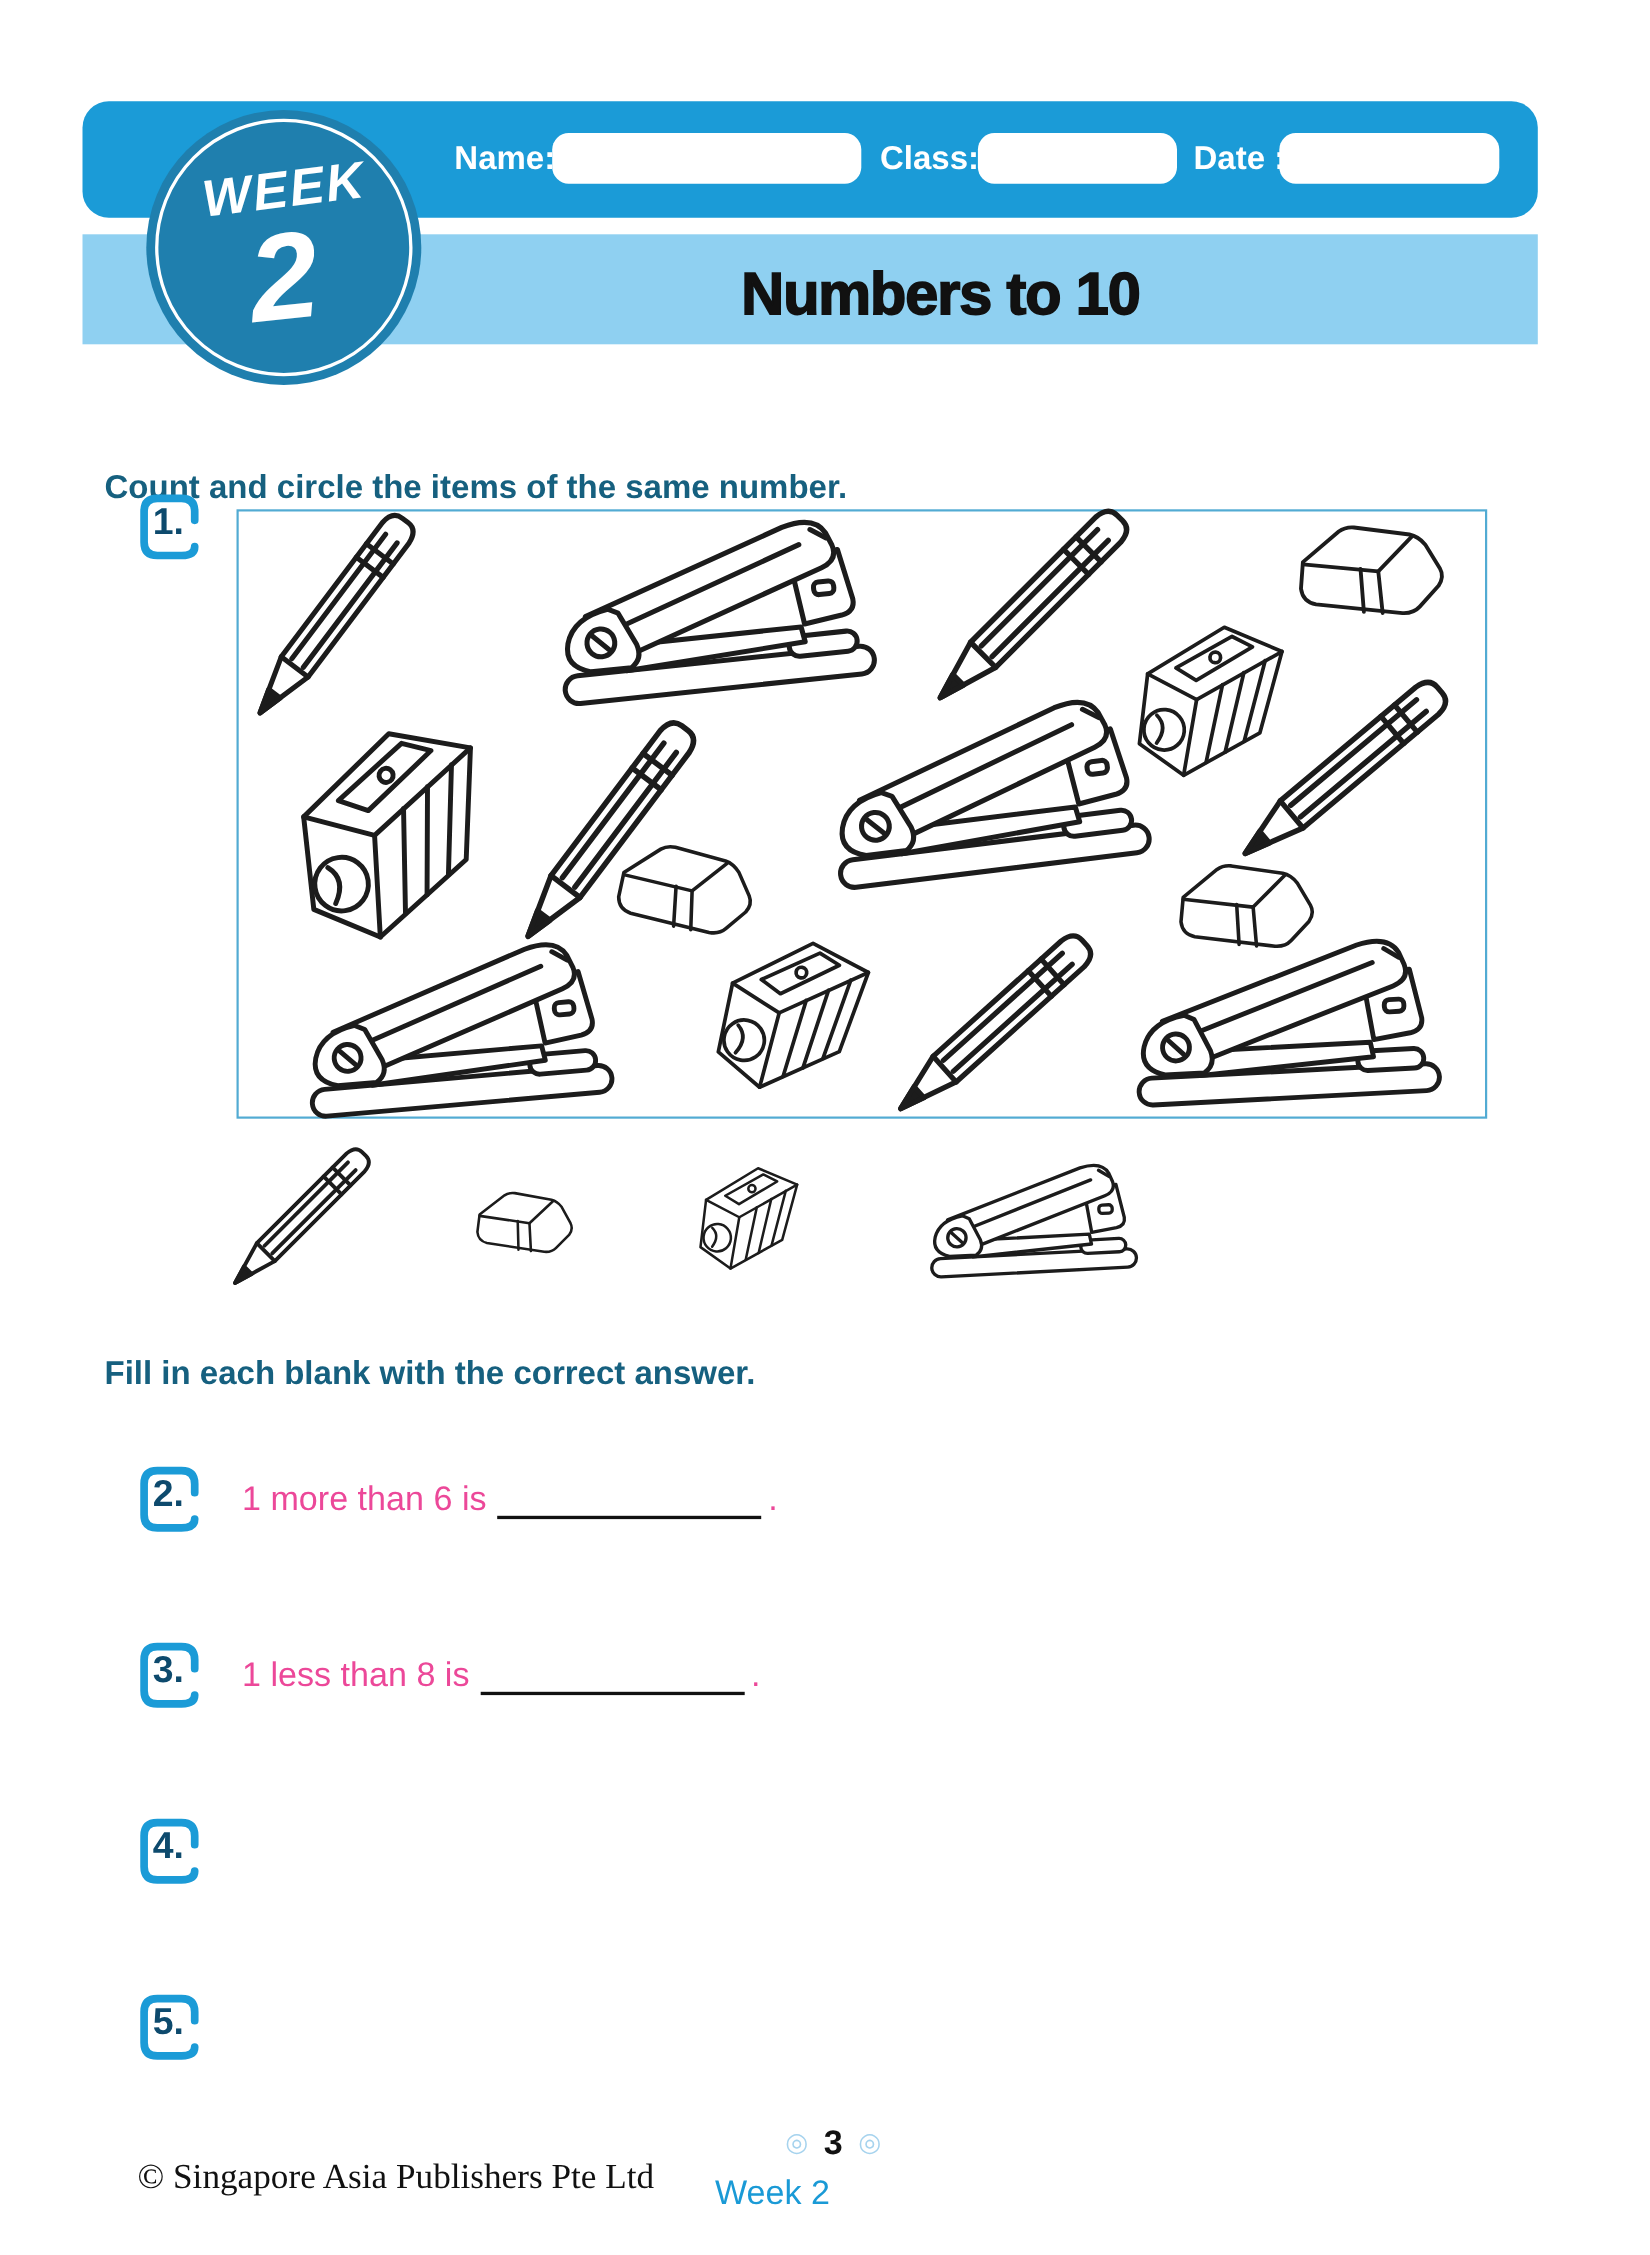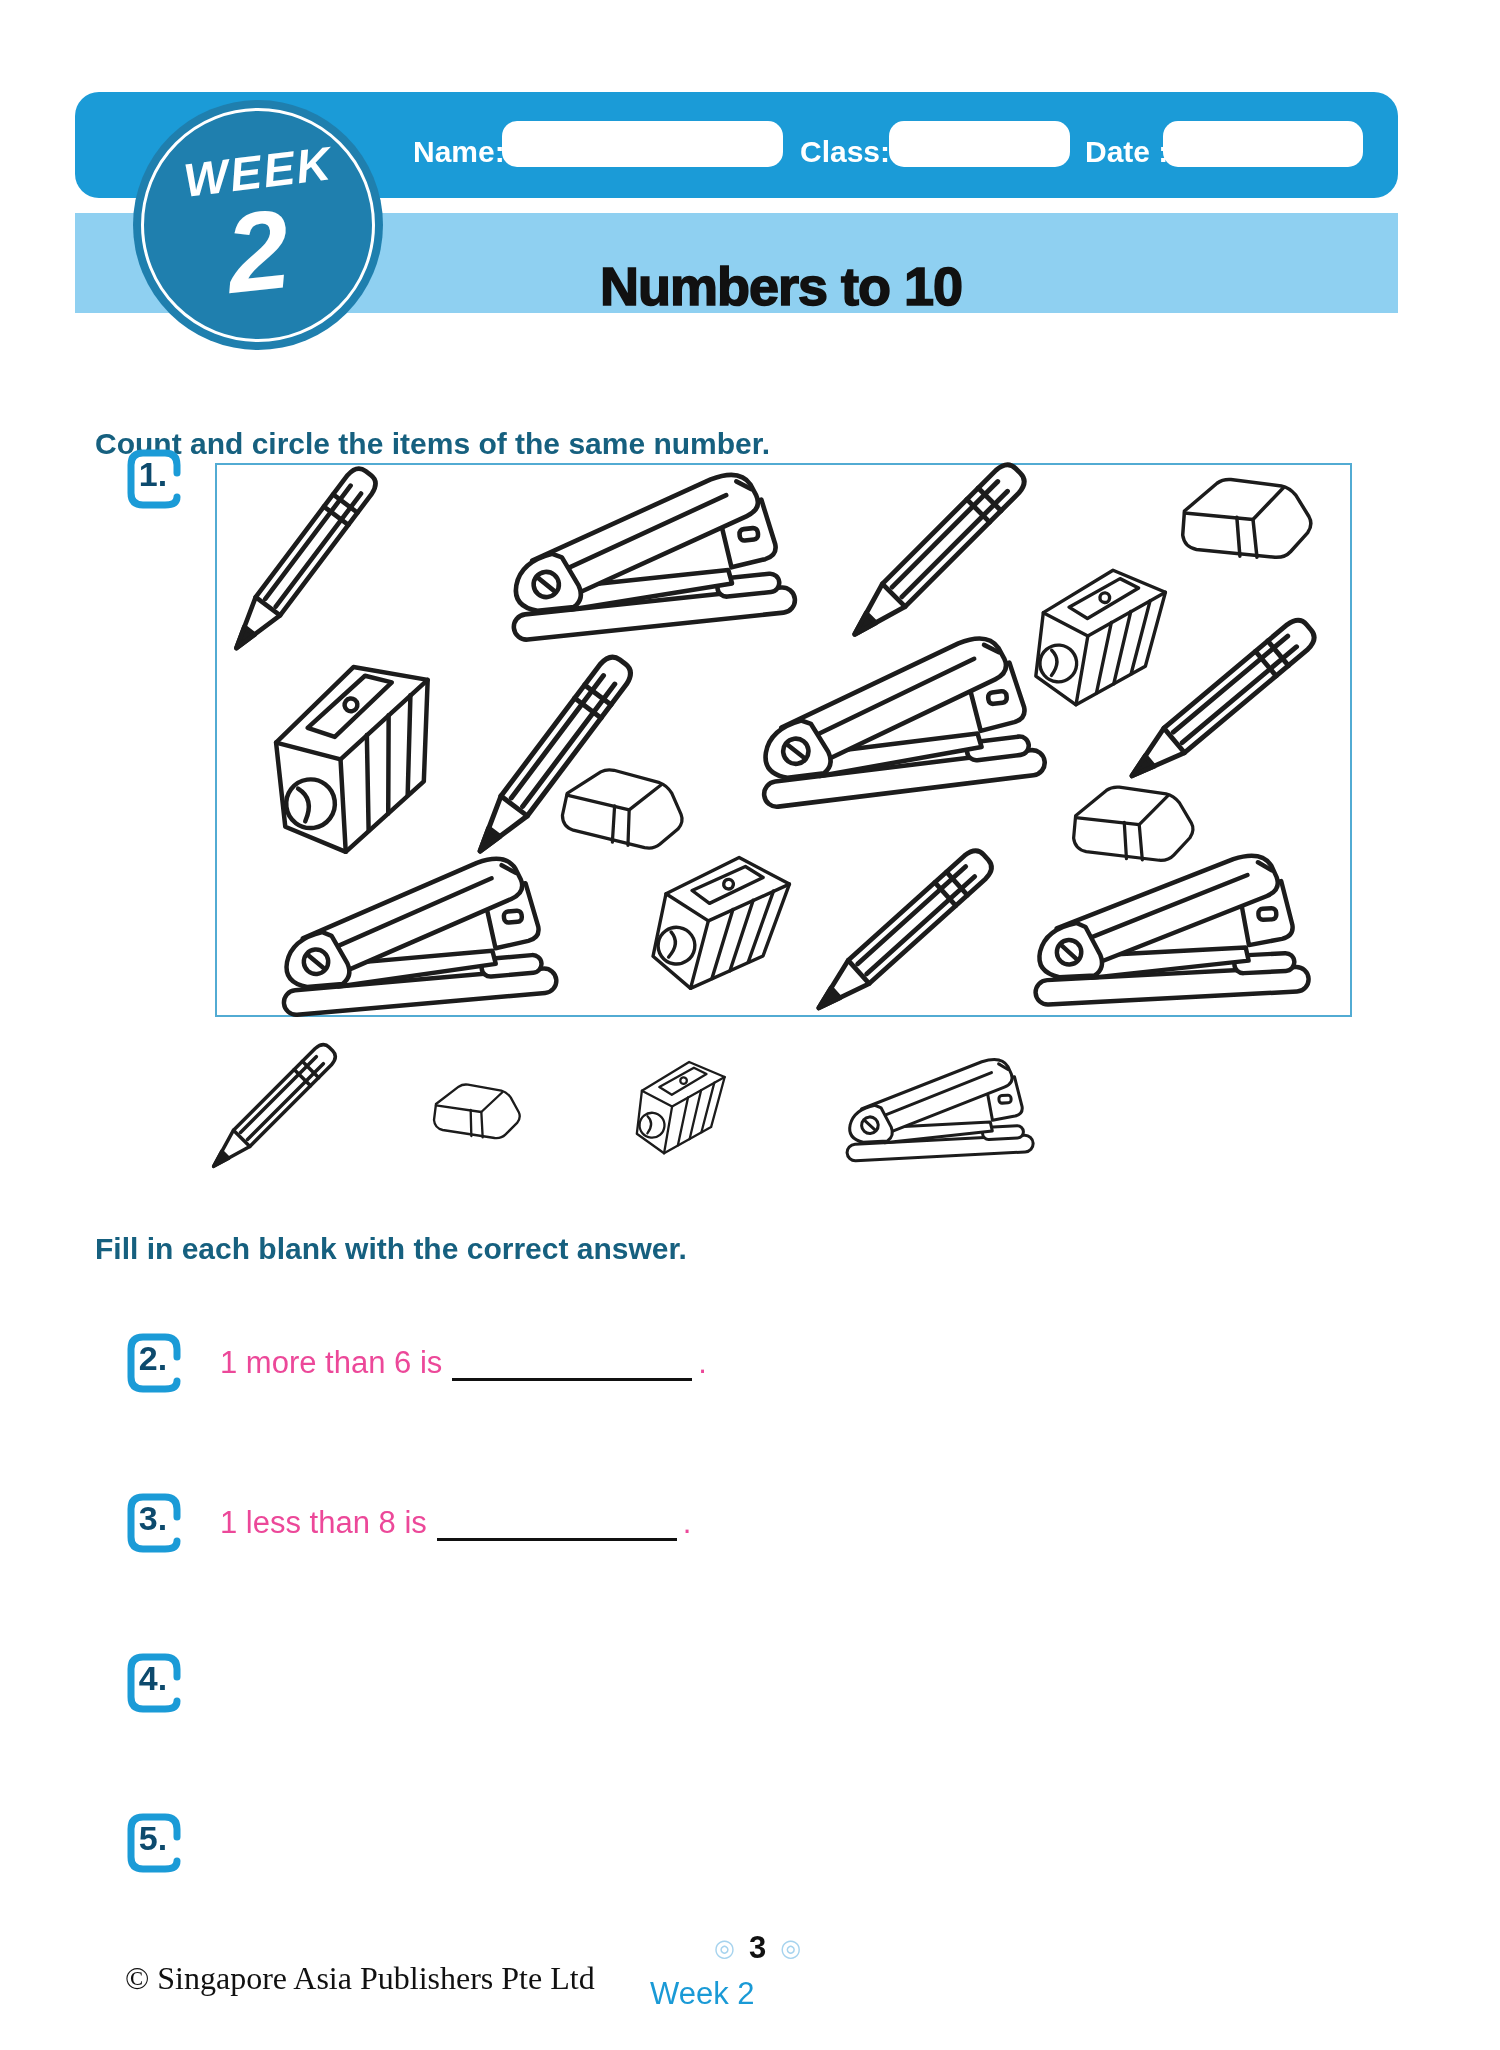--- a/index.html
+++ b/index.html
@@ -3,27 +3,27 @@
 <meta charset="utf-8">
 <style>
   html,body{margin:0;padding:0;}
   body{
     position:relative;width:1500px;height:2050px;background:#fff;overflow:hidden;
     font-family:"Liberation Sans", sans-serif;color:#191919;
   }
   
   .top-bar{position:absolute;left:75px;top:92px;width:1323px;height:106px;
     background:#1b9bd7;border-radius:24px;}
-  .field-label{position:absolute;top:0;height:120px;display:flex;align-items:center;
+  .field-label{position:absolute;top:0;height:106px;display:flex;align-items:center;
     color:#fff;font-weight:bold;font-size:30px;}
   .field-box{position:absolute;top:29px;height:46px;background:#fff;border:none;
     border-radius:15px;font-size:26px;padding:0 12px;box-sizing:border-box;color:#0d4a6d;outline:none;}
   .band{position:absolute;left:75px;top:213px;width:1323px;height:100px;background:#8fd0f1;}
-  .band-title{position:absolute;left:600px;top:236px;width:510px;text-align:left;
-    font-size:54px;font-weight:900;color:#111;-webkit-text-stroke:1.6px #111;letter-spacing:-1px;margin-top:19px;}
+  .band-title{position:absolute;left:600px;top:236px;width:510px;text-align:center;
+    font-size:54px;font-weight:900;color:#111;-webkit-text-stroke:1.6px #111;letter-spacing:-1px;}
   .week-badge{position:absolute;left:133px;top:100px;width:250px;height:250px;border-radius:50%;
     background:#1f7fae;z-index:5;box-shadow:0 0 0 2px rgba(255,255,255,.0);}
   .week-badge::after{content:"";position:absolute;inset:8px;border:3px solid #fff;border-radius:50%;}
   .week-word{position:absolute;left:0;top:44px;width:100%;text-align:center;color:#fff;
     font-size:47px;font-weight:bold;font-style:italic;letter-spacing:2px;transform:rotate(-7deg);}
   .week-num{position:absolute;left:0;top:92px;width:100%;text-align:center;color:#fff;
     font-size:112px;line-height:120px;font-weight:bold;font-style:italic;transform:rotate(-6deg);}
   
   .instruction{position:absolute;left:95px;font-size:30px;font-weight:bold;color:#16607f;}
   

